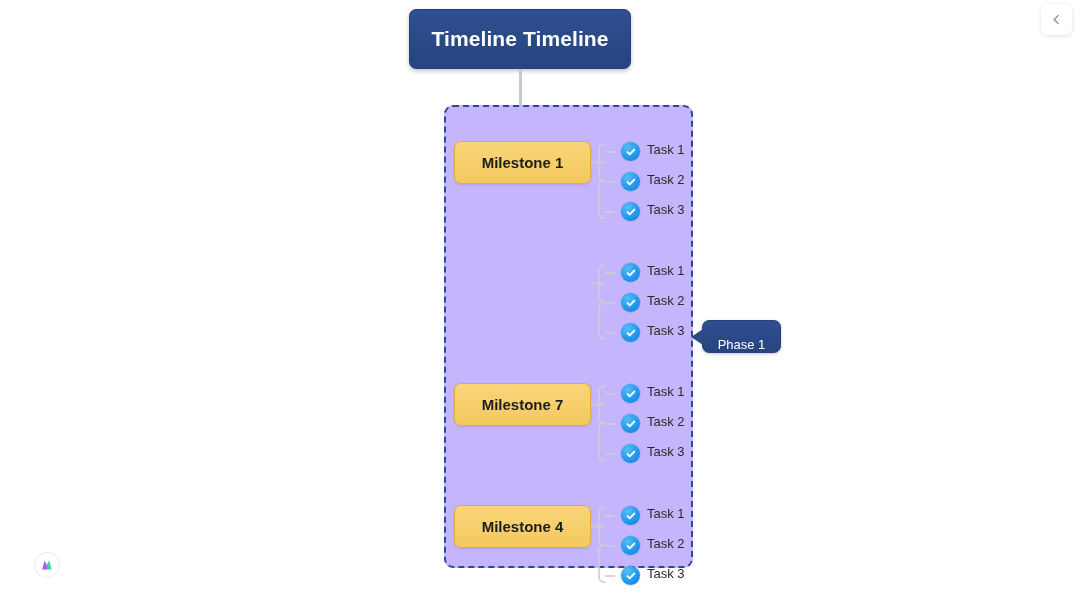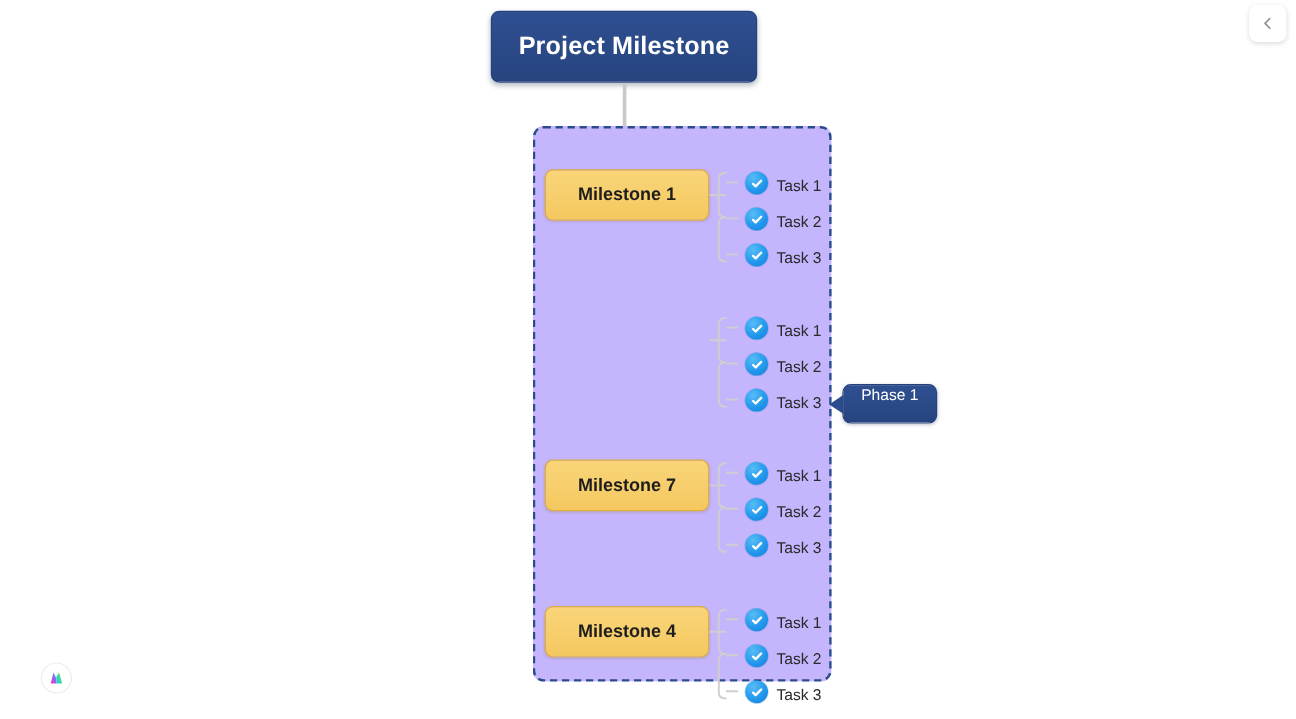--- a/index.html
+++ b/index.html
@@ -114,21 +114,21 @@
     height: 100px;
     pointer-events: none;
   }
 
   
   .task {
     position: absolute;
     left: 175px;
     height: 20px;
     display: flex;
-    align-items: flex-end;
+    align-items: flex-start;
     gap: 7px;
   }
   .task.t0 { top: 9px; }
   .task.t1 { top: 39px; }
   .task.t2 { top: 69px; }
 
   .check-icon {
     width: 19px;
     height: 19px;
     border-radius: 50%;
@@ -153,21 +153,21 @@
     left: 702px;
     top: 320px;
     width: 79px;
     height: 33px;
     background: #2b4b8c;
     background: linear-gradient(180deg, #2e4f91 0%, #27447f 100%);
     border: 1px solid #25407a;
     border-radius: 7px;
     box-sizing: border-box;
     display: flex;
-    align-items: flex-start;
+    align-items: flex-end;
     justify-content: center;
     box-shadow: 0 1px 3px rgba(20, 35, 70, 0.25);
   }
   .phase-callout .label {
     color: #ffffff;
     font-size: 13px;
   }
   .phase-callout .tail {
     position: absolute;
     left: -12px;
@@ -213,21 +213,21 @@
     overflow: hidden;
   }
   .brand-logo svg { display: block; }
 </style>
 </head>
 <body>
 
 <div id="canvas">
 
   <div class="root-node">
-    <span class="label">Project Milestone</span>
+    <span class="label">Timeline Timeline</span>
   </div>
 
   <div class="spine"></div>
 
   <div class="phase-container">
 
     <div class="milestone-row r0">
       <div class="milestone-node">
         <span class="label">Milestone 1</span>
       </div>

